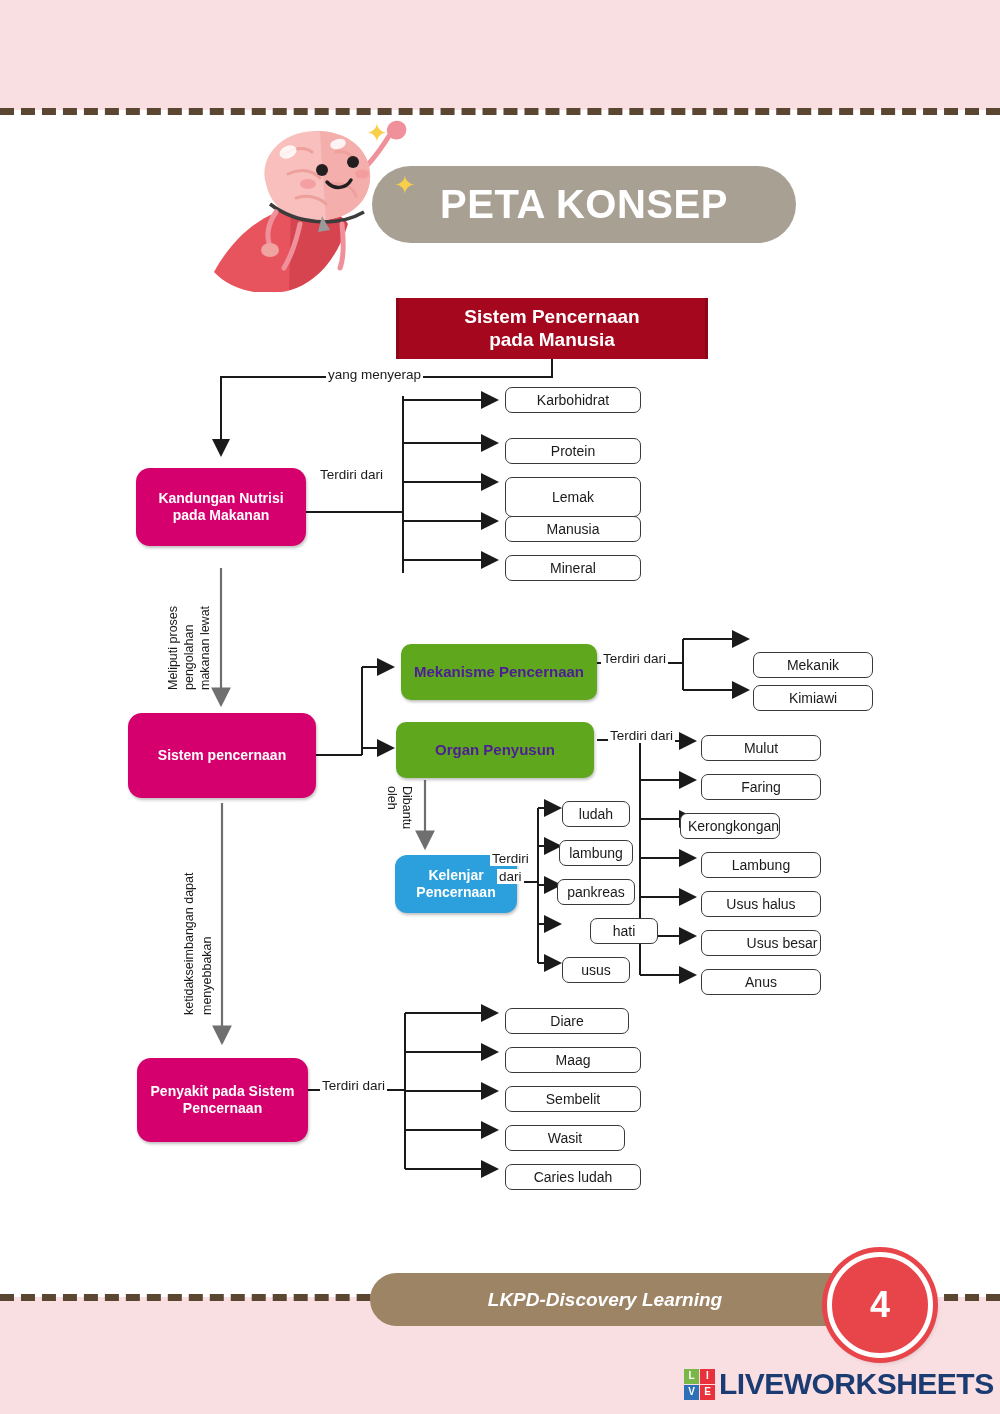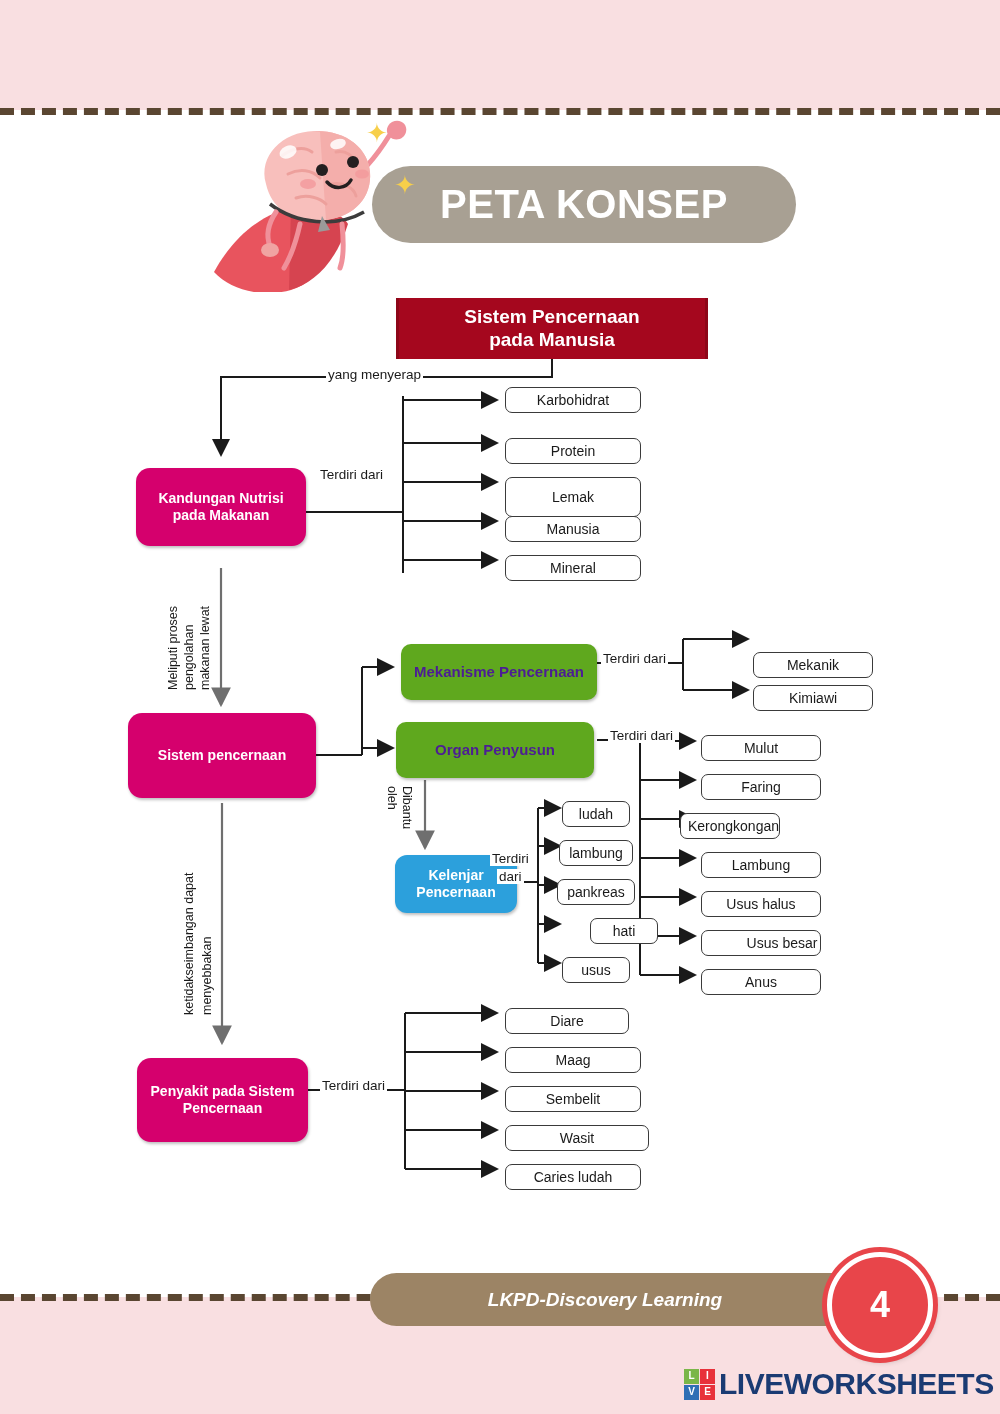--- a/index.html
+++ b/index.html
@@ -312,21 +312,21 @@
 
 <div class="node n-leaf" style="left:505px;top:1008px;width:124px;height:26px;justify-content:center;">
   <span>Diare</span>
   </div>
 <div class="node n-leaf" style="left:505px;top:1047px;width:136px;height:26px;">
   <span>Maag</span>
   </div>
 <div class="node n-leaf" style="left:505px;top:1086px;width:136px;height:26px;">
   <span>Sembelit</span>
   </div>
-<div class="node n-leaf" style="left:505px;top:1125px;width:144px;height:26px;">
+<div class="node n-leaf" style="left:505px;top:1125px;width:120px;height:26px;">
   <span>Wasit</span>
   </div>
 <div class="node n-leaf" style="left:505px;top:1164px;width:136px;height:26px;">
   <span>Caries ludah</span>
   </div>
 
 <div class="edge-label" style="left:326px;top:367px;">yang menyerap</div>
 <div class="edge-label" style="left:318px;top:467px;">Terdiri dari</div>
 <div class="edge-label" style="left:601px;top:651px;">Terdiri dari</div>
 <div class="edge-label" style="left:608px;top:728px;">Terdiri dari</div>

